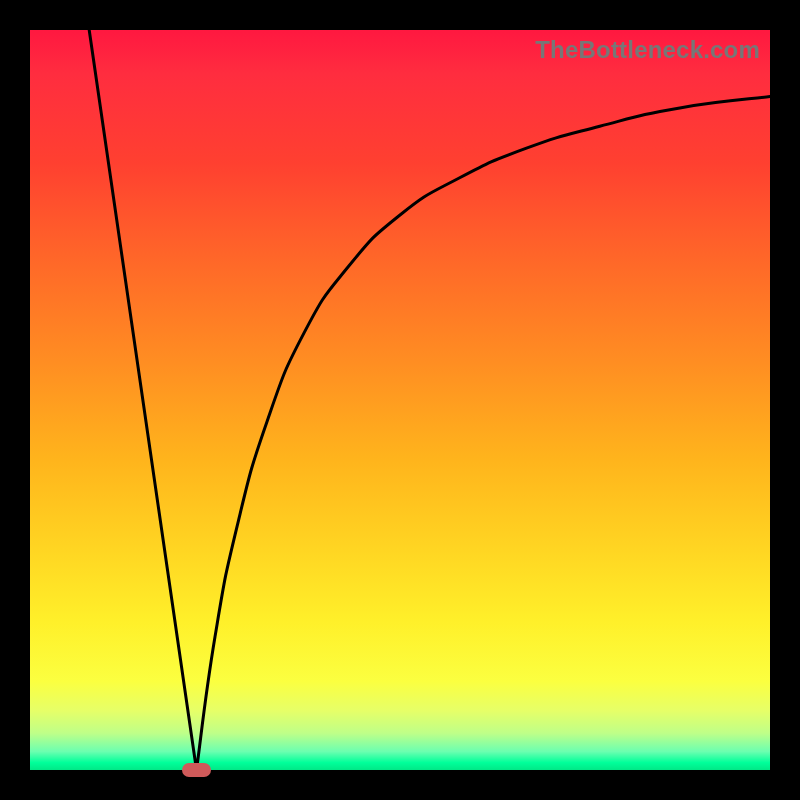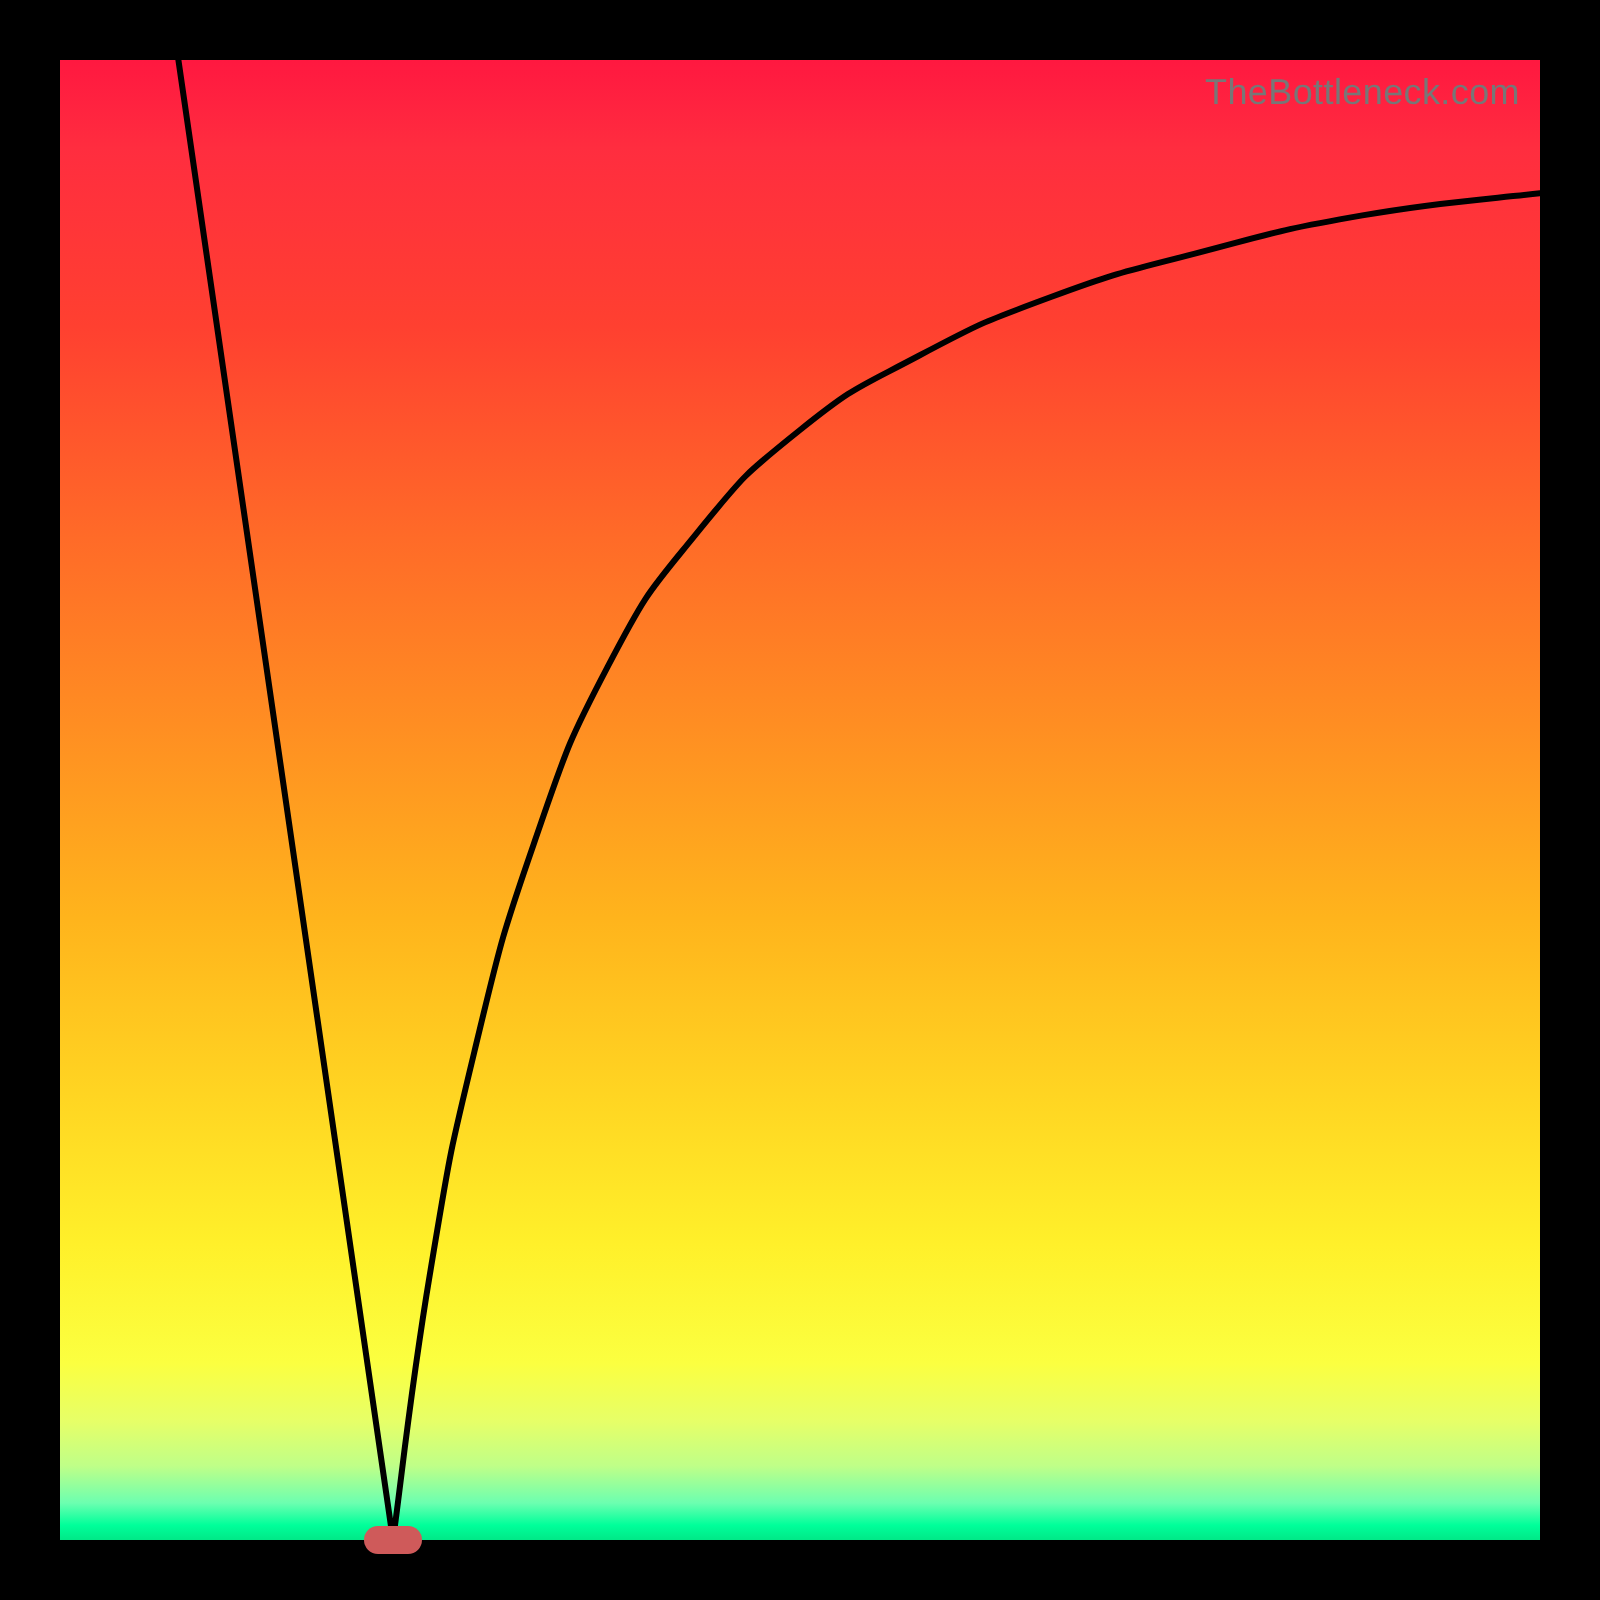--- a/index.html
+++ b/index.html
@@ -37,22 +37,22 @@
       #bfff88 95%,
       #6cffb0 97.5%,
       #00ff9a 99%,
       #00e887 100%);
   }
   .watermark {
     position: absolute;
     top: 6px;
     right: 10px;
     color: #777;
-    font-size: 18px;
-    font-weight: 400;
+    font-size: 24px;
+    font-weight: 700;
     letter-spacing: 0.2px;
     user-select: none;
   }
   svg.curve {
     position: absolute;
     left: 0;
     top: 0;
     width: 740px;
     height: 740px;
   }

